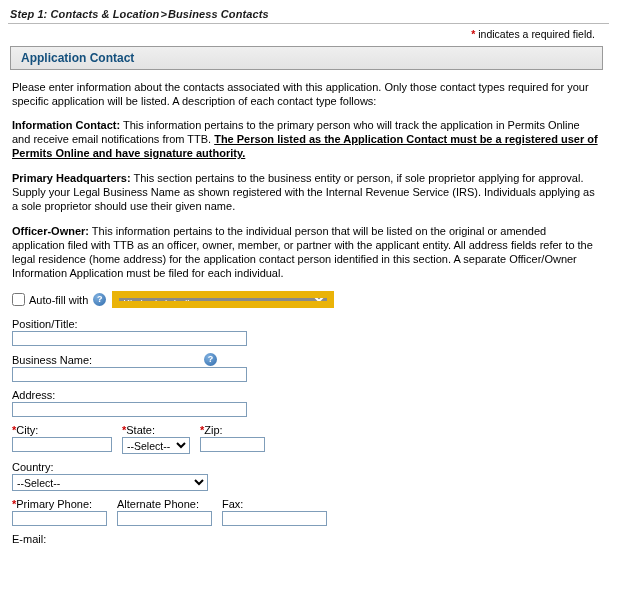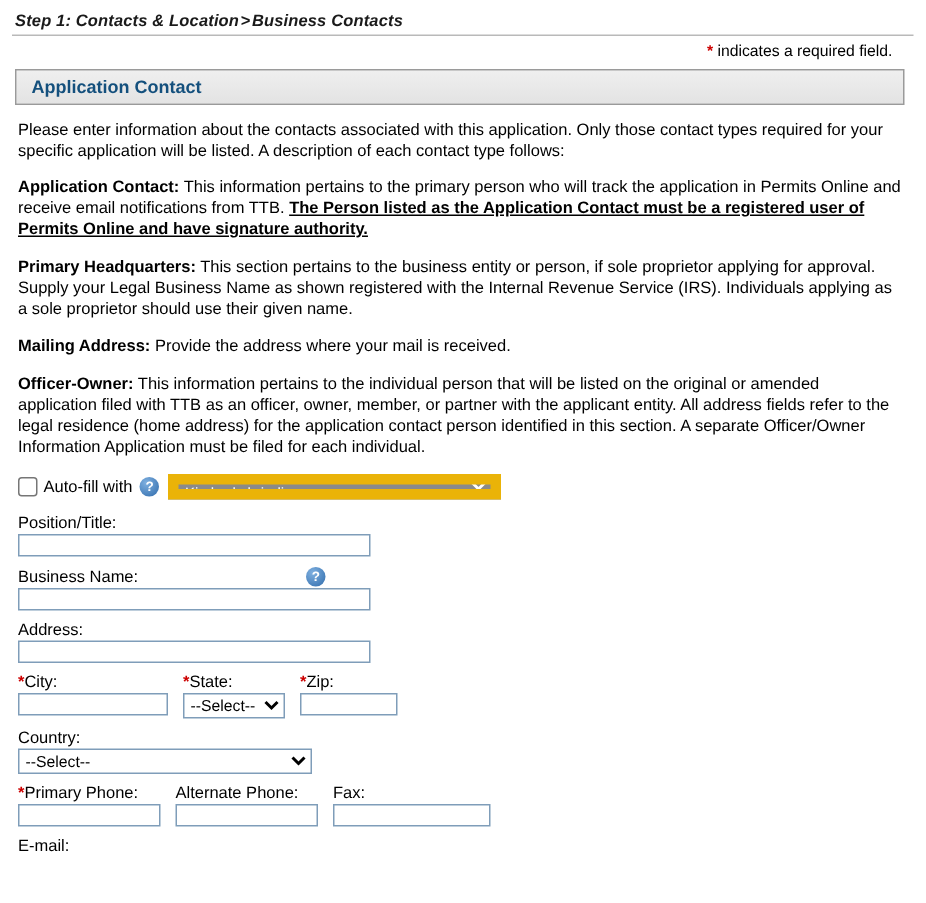--- a/index.html
+++ b/index.html
@@ -206,30 +206,27 @@
 
   <div class="required-note">
     <span class="star">*</span><span> indicates a required field.</span>
   </div>
 
   <div class="panel-header">Application Contact</div>
 
   <div class="intro">Please enter information about the contacts associated with this application.  Only those contact types required for your specific application will be listed.  A description of each contact type follows:</div>
 
   <div class="para">
-    <b>Application Contact:</b><span> This information pertains to the primary person who will track the application in Permits Online and receive email notifications from TTB. </span><span class="underline-bold">The Person listed as the Application Contact must be a registered user of Permits Online and have signature authority.</span>
+    <b>Information Contact:</b><span> This information pertains to the primary person who will track the application in Permits Online and receive email notifications from TTB. </span><span class="underline-bold">The Person listed as the Application Contact must be a registered user of Permits Online and have signature authority.</span>
   </div>
 
   <div class="para">
     <b>Primary Headquarters:</b><span> This section pertains to the business entity or person, if sole proprietor applying for approval. Supply your Legal Business Name as shown registered with the Internal Revenue Service (IRS). Individuals applying as a sole proprietor should use their given name.</span>
   </div>
 
-  <div class="para">
-    <b>Mailing Address:</b><span> Provide the address where your mail is received.</span>
-  </div>
 
   <div class="para">
     <b>Officer-Owner:</b><span> This information pertains to the individual person that will be listed on the original or amended application filed with TTB as an officer, owner, member, or partner with the applicant entity.  All address fields refer to the legal residence (home address) for the application contact person identified in this section.  A separate Officer/Owner Information Application must be filed for each individual.</span>
   </div>
 
   <div class="autofill-row">
     <input type="checkbox" style="">
     <span class="autofill-label">Auto-fill with</span>
     <span class="help-icon">?</span>
     <select class="autofill-select">

